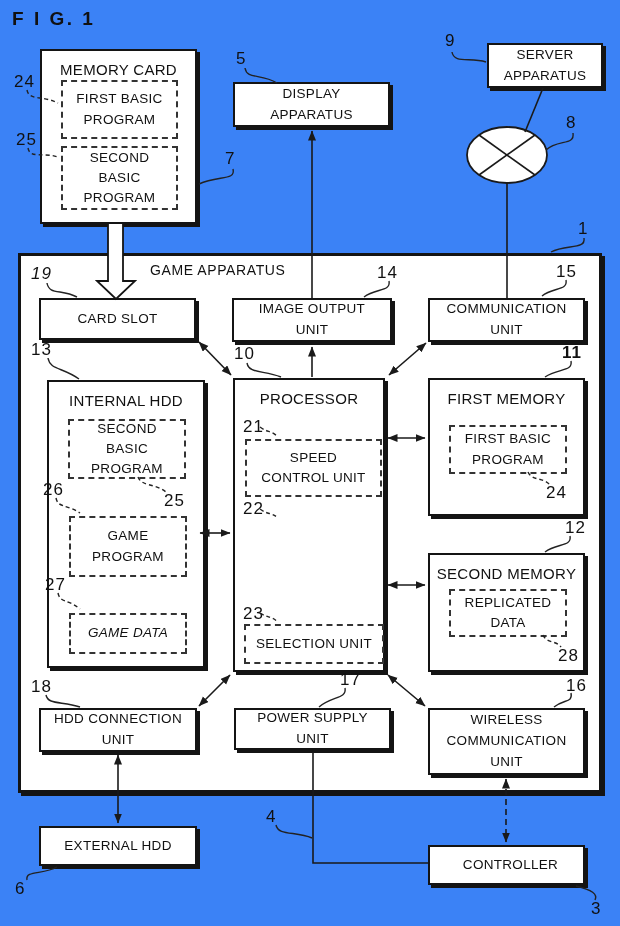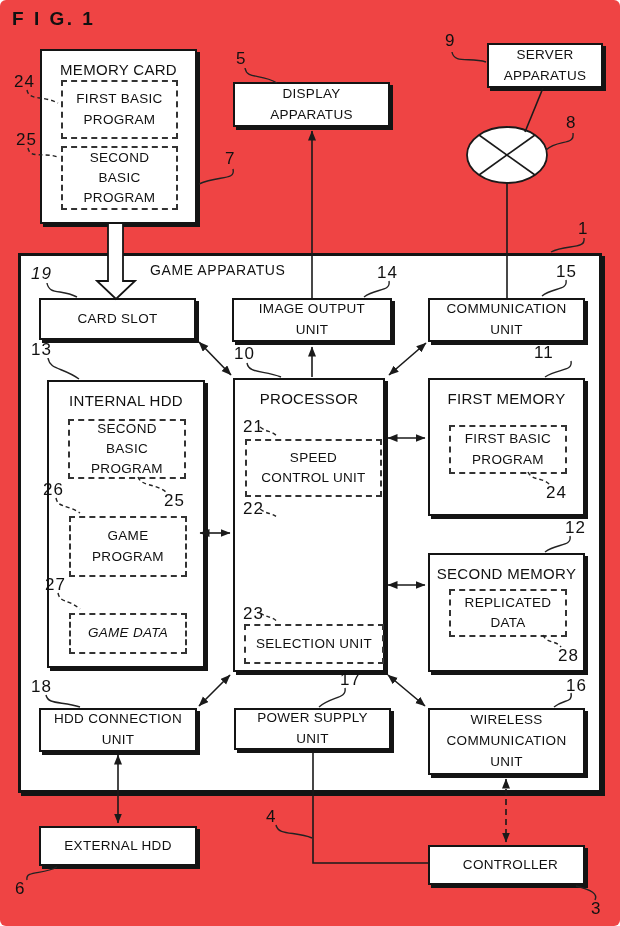--- a/index.html
+++ b/index.html
@@ -1,17 +1,17 @@
 <!DOCTYPE html>
 <html><head>
 <meta charset="utf-8">
 <style>
   html,body{margin:0;padding:0;background:#fff;}
-  #page{position:relative;width:620px;height:926px;background:#ef4444;
-        font-family:"Liberation Sans",sans-serif;color:#111;overflow:hidden;border-radius:6px;}
+  #page{position:relative;width:620px;height:926px;background:#3b82f6;
+        font-family:"Liberation Sans",sans-serif;color:#111;overflow:hidden;}
   #fig-title{position:absolute;left:12px;top:8px;font-size:19px;font-weight:700;
              letter-spacing:2.5px;white-space:pre;}
   .box{position:absolute;background:#fff;border:2px solid #141414;
        box-shadow:3px 3px 0 #141414;box-sizing:border-box;
        display:flex;align-items:center;justify-content:center;text-align:center;
        font-size:13.5px;line-height:1.55;letter-spacing:.3px;white-space:pre-line;}
   .box .lbl{display:block;}
   .tall{align-items:flex-start;}
   .title{position:absolute;top:7px;left:0;right:0;text-align:center;
          font-size:15px;letter-spacing:.3px;white-space:pre;}
@@ -124,21 +124,21 @@
   <div class="num" style="left:225px;top:149px;">7</div>
   <div class="num" style="left:236px;top:49px;">5</div>
   <div class="num" style="left:445px;top:31px;">9</div>
   <div class="num" style="left:566px;top:113px;">8</div>
   <div class="num" style="left:578px;top:219px;">1</div>
   <div class="num" style="left:31px;top:264px;font-style:italic;">19</div>
   <div class="num" style="left:377px;top:263px;">14</div>
   <div class="num" style="left:556px;top:262px;">15</div>
   <div class="num" style="left:31px;top:340px;">13</div>
   <div class="num" style="left:234px;top:344px;">10</div>
-  <div class="num" style="left:534px;top:343px;">11</div>
+  <div class="num" style="left:562px;top:343px;font-weight:bold;">11</div>
   <div class="num" style="left:243px;top:417px;">21</div>
   <div class="num" style="left:243px;top:499px;">22</div>
   <div class="num" style="left:243px;top:604px;">23</div>
   <div class="num" style="left:43px;top:480px;">26</div>
   <div class="num" style="left:164px;top:491px;">25</div>
   <div class="num" style="left:45px;top:575px;">27</div>
   <div class="num" style="left:546px;top:483px;">24</div>
   <div class="num" style="left:565px;top:518px;">12</div>
   <div class="num" style="left:558px;top:646px;">28</div>
   <div class="num" style="left:31px;top:677px;">18</div>

